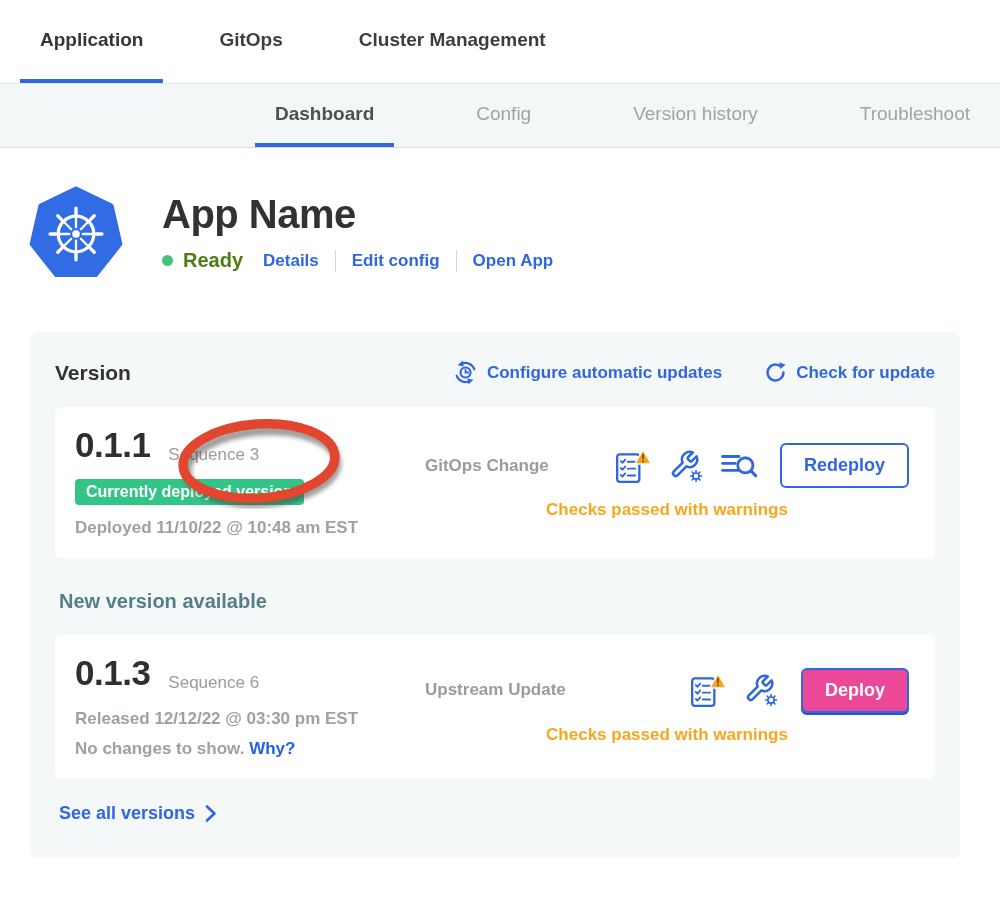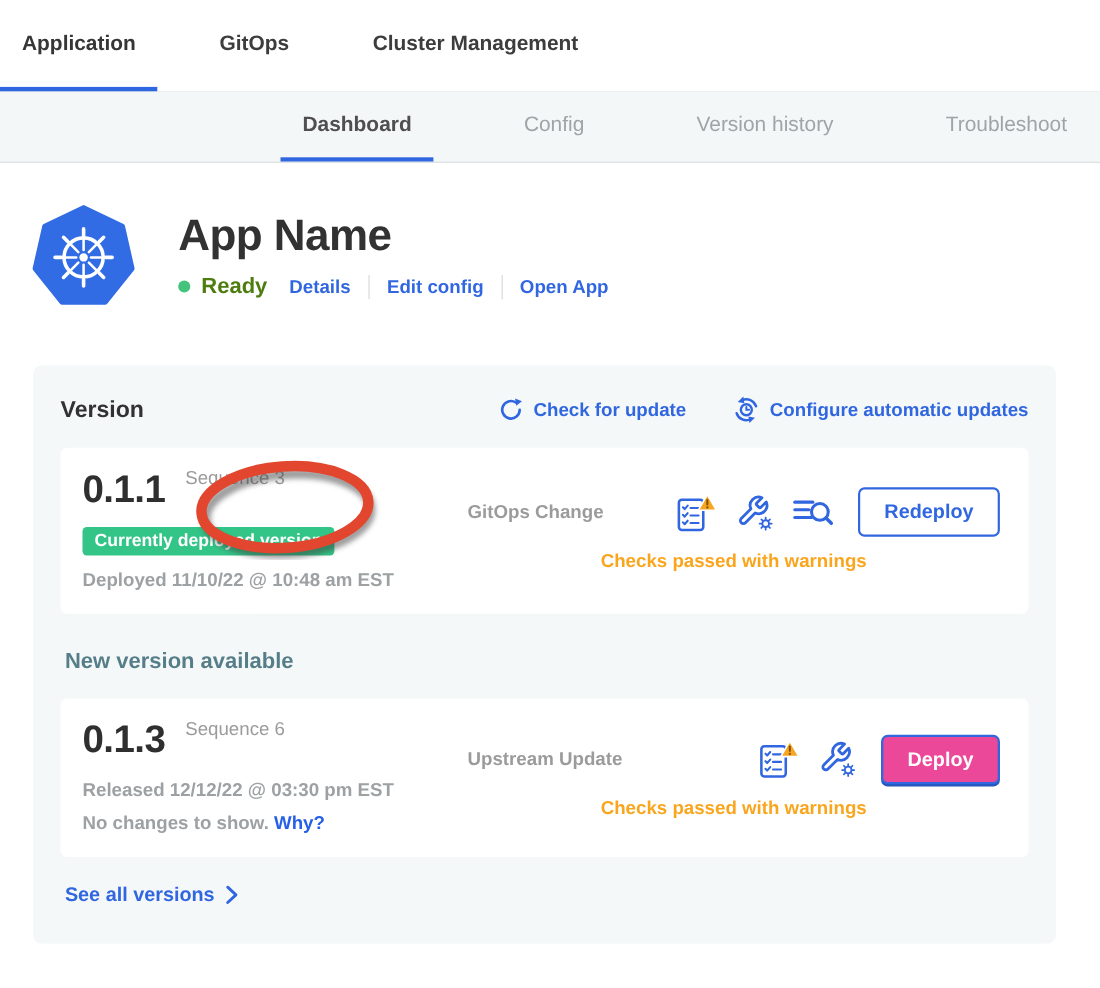--- a/index.html
+++ b/index.html
@@ -1,21 +1,21 @@
 <!DOCTYPE html>
 <html><head>
 <meta charset="utf-8">
 <style>
   * { margin:0; padding:0; box-sizing:border-box; }
   html,body { width:1000px; height:898px; background:#ffffff; overflow:hidden;
               font-family:"Liberation Sans", sans-serif; color:#323232; }
 
   
   .topnav { height:84px; background:#fff; border-bottom:1px solid #e6e8e8;
-            display:flex; align-items:stretch; }
+            display:flex; align-items:stretch; padding-left:20px; }
   .topnav-tab { display:flex; align-items:center; padding:0 20px; margin-right:36px;
                 font-size:19px; font-weight:600; color:#3d3d3d; cursor:pointer;
                 border-bottom:4px solid transparent; }
   .topnav-tab.active { font-weight:700; color:#363636; border-bottom-color:#3066e0; }
 
   
   .subnav { height:64px; background:#f4f7f8; border-bottom:1px solid #d9dddd;
             display:flex; align-items:stretch; padding-left:255px; overflow:hidden;
             white-space:nowrap; }
   .subnav-tab { display:flex; align-items:center; padding:0 20px; margin-right:62px;
@@ -39,21 +39,21 @@
                      padding:28px 25px 34px 25px; }
   .vs-header { display:flex; align-items:center; }
   .vs-title { font-size:21px; font-weight:700; color:#323232; }
   .vs-links { margin-left:auto; display:flex; align-items:center; gap:42px; }
   .vs-link { display:flex; align-items:center; gap:9px; font-size:17px; font-weight:600;
              color:#3066e0; cursor:pointer; }
 
   .version-card { background:#fff; border-radius:6px; padding:18px 26px 20px 20px;
                   margin-top:22px; display:flex; align-items:center; position:relative; }
   .vc-left { flex:0 0 350px; position:relative; }
-  .version-line { display:flex; align-items:flex-start; }
+  .version-line { display:flex; align-items:flex-end; }
   .version-number { font-size:35px; font-weight:800; color:#2f2f2f; letter-spacing:-0.5px; }
   .sequence { font-size:17px; font-weight:500; color:#9b9b9b; margin-left:18px; }
   .deployed-badge { display:inline-block; margin-top:14px; background:#33c487; color:#fff;
                     font-size:16px; font-weight:700; padding:4px 11px; border-radius:4px; }
   .meta-text { margin-top:13px; font-size:17px; font-weight:600; color:#9da1a3; }
   .why-link { color:#2760e8; font-weight:700; cursor:pointer; }
 
   .vc-right { flex:1; display:flex; flex-direction:column; justify-content:center; }
   .vc-right-row { display:flex; align-items:center; }
   .source-label { font-size:17px; font-weight:700; color:#9b9b9b; }
@@ -132,36 +132,36 @@
     </div>
   </div>
 </section>
 
 <section class="version-section">
 
   <div class="vs-header">
     <div class="vs-title">Version</div>
     <div class="vs-links">
       <div class="vs-link">
-        <svg width="23" height="23" viewBox="0 0 22 22">
-          <path d="M18.6 11a7.6 7.6 0 1 1-3.4-6.3" fill="none" stroke="#3066e0" stroke-width="2.3" stroke-linecap="round"></path>
-          <polygon points="14.6,1.2 20.6,3.6 15.6,7.6" fill="#3066e0"></polygon>
-        </svg>
-        <span>Check for update</span>
-      </div>
-      <div class="vs-link">
         <svg width="25" height="25" viewBox="0 0 22 22">
           <circle cx="11" cy="11" r="4.4" fill="none" stroke="#3066e0" stroke-width="1.9"></circle>
           <path d="M11 8.8 V11 H13.2" fill="none" stroke="#3066e0" stroke-width="1.6" stroke-linecap="round"></path>
           <path d="M3.2 13.8 A 8.2 8.2 0 0 0 14.5 18.6" fill="none" stroke="#3066e0" stroke-width="1.9" stroke-linecap="round"></path>
           <polygon points="13.4,21.6 17.9,17.3 12.6,16.3" fill="#3066e0"></polygon>
           <path d="M18.8 8.2 A 8.2 8.2 0 0 0 7.5 3.4" fill="none" stroke="#3066e0" stroke-width="1.9" stroke-linecap="round"></path>
           <polygon points="8.6,0.4 4.1,4.7 9.4,5.7" fill="#3066e0"></polygon>
         </svg>
         <span>Configure automatic updates</span>
+      </div>
+      <div class="vs-link">
+        <svg width="23" height="23" viewBox="0 0 22 22">
+          <path d="M18.6 11a7.6 7.6 0 1 1-3.4-6.3" fill="none" stroke="#3066e0" stroke-width="2.3" stroke-linecap="round"></path>
+          <polygon points="14.6,1.2 20.6,3.6 15.6,7.6" fill="#3066e0"></polygon>
+        </svg>
+        <span>Check for update</span>
       </div>
     </div>
   </div>
 
   <div class="version-card">
     <div class="vc-left">
       <div class="version-line">
         <span class="version-number">0.1.1</span>
         <span class="sequence">Sequence 3</span>
       </div>

